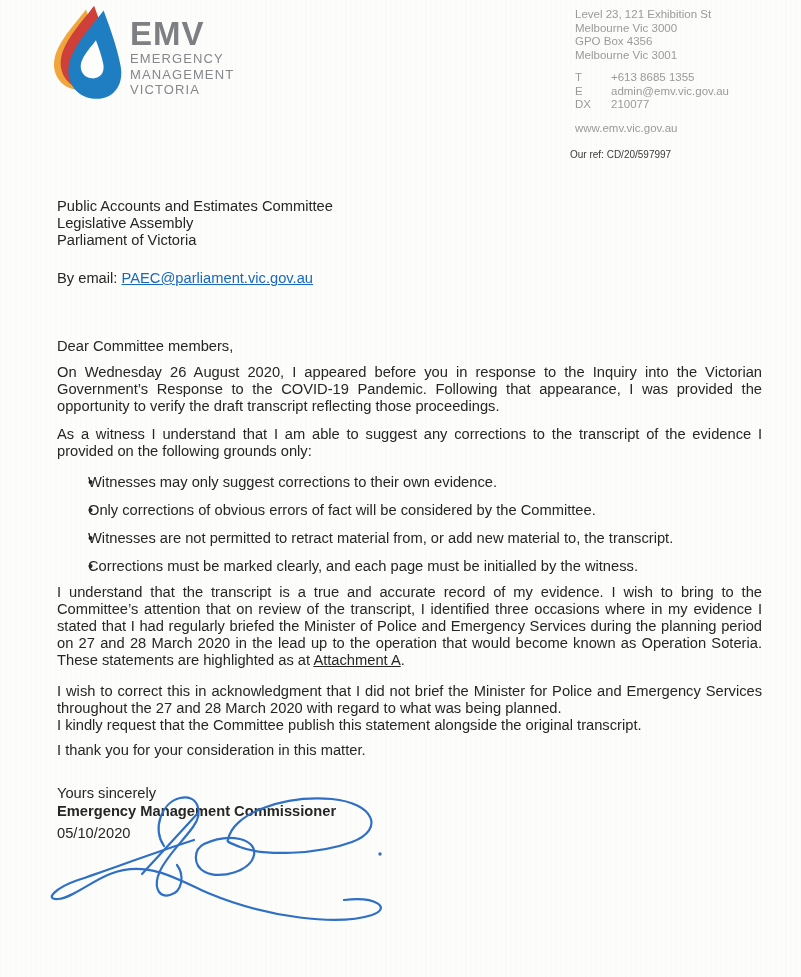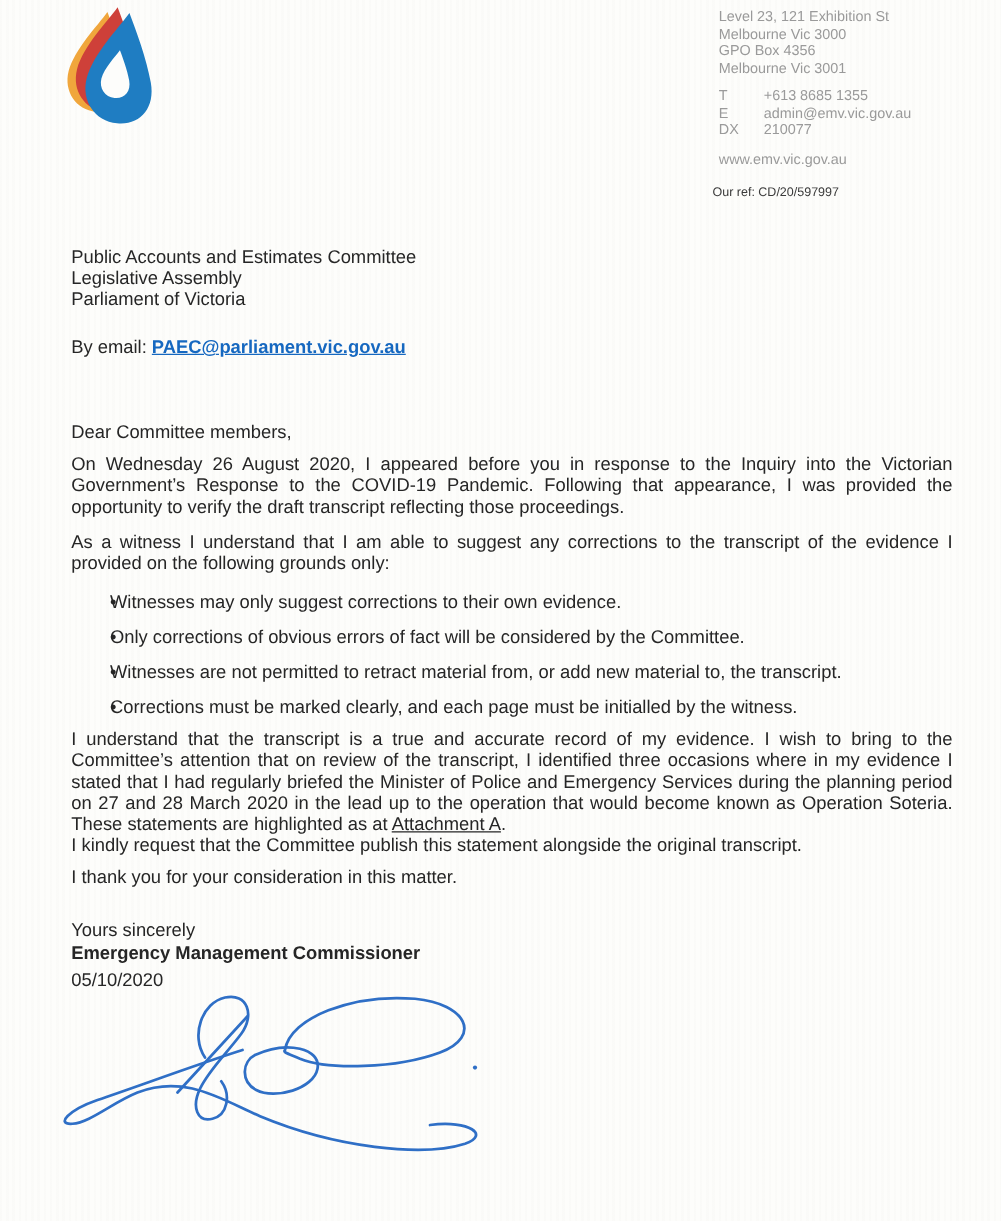--- a/index.html
+++ b/index.html
@@ -35,21 +35,21 @@
   .website { margin-top: 10px; }
 
   .our-ref { position: absolute; left: 570px; top: 149px; font-size: 10px; color: #3a3a3a; }
 
   
   .main { position: absolute; left: 57px; top: 198px; width: 705px;
     font-size: 14.7px; line-height: 17px; color: #262626; }
 
   .recipient-line { white-space: nowrap; }
   .by-email { margin-top: 21px; }
-  .email-link { color: #1668c0; text-decoration: underline; cursor: pointer; font-weight: bold; }
+  .email-link { color: #1668c0; text-decoration: underline; cursor: pointer; }
 
   .salutation { margin-top: 51px; }
   .para { text-align: justify; }
   .p1 { margin-top: 9px; }
   .p2 { margin-top: 11px; }
   .bullets { margin-top: 14px; list-style: none; }
   .bullet-row { display: flex; margin-bottom: 11px; }
   .bullet-row:last-child { margin-bottom: 0; }
   .bullet-dot { width: 27px; padding-left: 31px; flex: none; }
   .p3 { margin-top: 9px; }
@@ -74,20 +74,26 @@
   <div class="logo-wrap">
     <svg width="78" height="106" viewBox="0 0 84 108">
       <defs>
         <path id="drop" d="M 44,0 C 34,14 12,36 6,58 C 1,78 13,96 33,98 C 53,100 67,85 63,62 C 59,40 50,16 44,0 Z"></path>
       </defs>
       <use href="#drop" transform="translate(0,5) scale(0.88)" fill="#F0A63C"></use>
       <use href="#drop" transform="translate(7,1) scale(0.92)" fill="#CE4039"></use>
       <use href="#drop" transform="translate(15,6) scale(0.97)" fill="#1F7DC2"></use>
       <use href="#drop" transform="translate(31,38) scale(0.42)" fill="#fdfdfb"></use>
     </svg>
+  </div>
+  <div class="wordmark">
+    <div class="acronym">EMV</div>
+    <div class="subline">EMERGENCY</div>
+    <div class="subline">MANAGEMENT</div>
+    <div class="subline">VICTORIA</div>
   </div>
 
   <div class="contact-block">
     <div class="addr-line">Level 23, 121 Exhibition St</div>
     <div class="addr-line">Melbourne Vic 3000</div>
     <div class="addr-line">GPO Box 4356</div>
     <div class="addr-line">Melbourne Vic 3001</div>
     <div class="contact-rows">
       <div class="contact-row">
         <span class="lbl">T</span>
@@ -134,20 +140,21 @@
         <span>Witnesses are not permitted to retract material from, or add new material to, the transcript.</span>
       </div>
       <div class="bullet-row">
         <span class="bullet-dot">•</span>
         <span>Corrections must be marked clearly, and each page must be initialled by the witness.</span>
       </div>
     </div>
 
     <div class="para p3"><span>I understand that the transcript is a true and accurate record of my evidence. I wish to bring to the Committee’s attention that on review of the transcript, I identified three occasions where in my evidence I stated that I had regularly briefed the Minister of Police and Emergency Services during the planning period on 27 and 28 March 2020 in the lead up to the operation that would become known as Operation Soteria. These statements are highlighted as at </span><span class="attachment-ref">Attachment A</span><span>.</span></div>
 
+    <div class="para p4">I wish to correct this in acknowledgment that I did not brief the Minister for Police and Emergency Services throughout the 27 and 28 March 2020 with regard to what was being planned.</div>
 
     <div class="para p5">I kindly request that the Committee publish this statement alongside the original transcript.</div>
 
     <div class="para p6">I thank you for your consideration in this matter.</div>
 
     <div class="closing">Yours sincerely</div>
 
     <div class="signer-title">Emergency Management Commissioner</div>
     <div class="sign-date">05/10/2020</div>
   </div>

